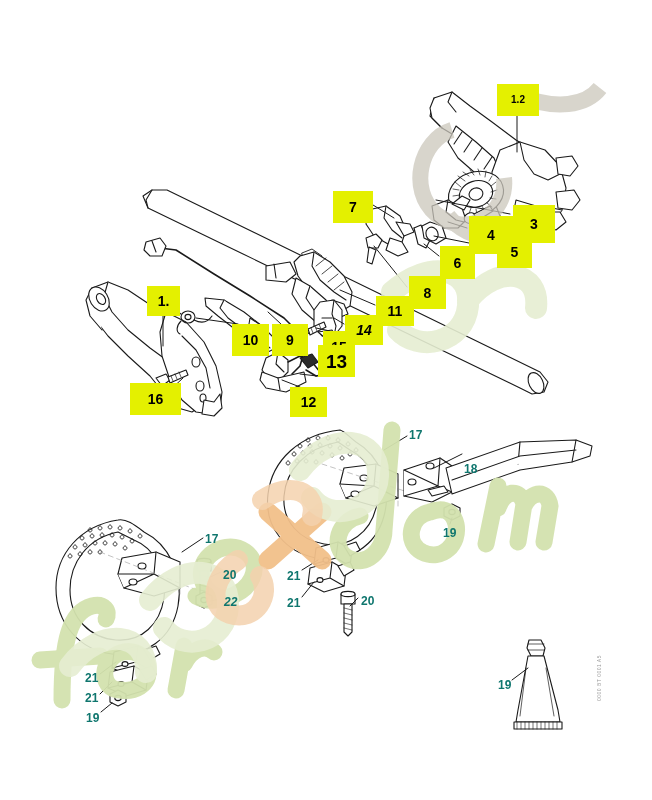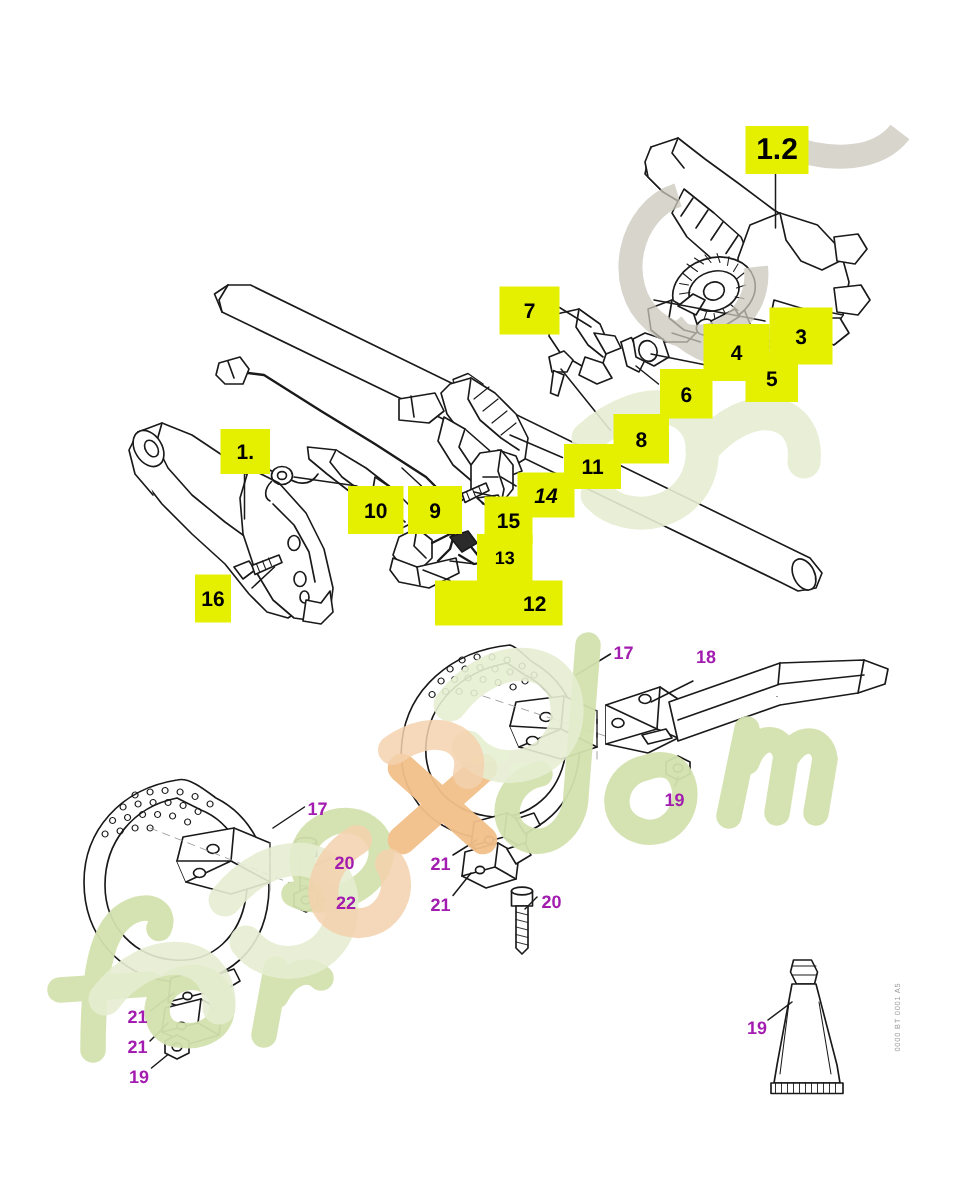--- a/index.html
+++ b/index.html
@@ -6,21 +6,21 @@
   body{width:652px;height:800px;position:relative;overflow:hidden;
        font-family:"Liberation Sans", sans-serif;}
   #stage{position:absolute;inset:0;width:652px;height:800px;background:#fff;}
   #art{position:absolute;inset:0;width:652px;height:800px;}
   .wm{position:absolute;pointer-events:none;}
   
   .cal{position:absolute;display:flex;align-items:center;justify-content:center;
        font-weight:bold;color:#000;line-height:1;z-index:40;}
   .cal.hl{background:#E4F000;}
   .cal span{display:block;}
-  .lbl{position:absolute;font-weight:bold;color:#a21caf;z-index:45;line-height:1;}
+  .lbl{position:absolute;font-weight:bold;color:#0f766e;z-index:45;line-height:1;}
   .code{position:absolute;writing-mode:vertical-rl;transform:rotate(180deg);
         font-size:5px;color:#9a9a9a;letter-spacing:.5px;z-index:30;
         font-family:"Liberation Sans", sans-serif;}
 </style>
 </head>
 <body>
 
 <div id="stage">
 
   <svg class="wm" width="652" height="800" viewBox="0 0 652 800" style="left:0;top:0;z-index:5">
@@ -445,21 +445,21 @@
         <path d="M100 694 L112 682"></path>
 
         <path d="M101 712 L112 703"></path>
 
         <path d="M512 680 L528 668"></path>
       </g>
     </g>
   </svg>
 
   <div id="callout-layer">
-      <div class="cal hl" style="left: 497px; top: 84px; width: 42px; height: 32px; font-size: 20px; text-align: right;">
+      <div class="cal hl" style="left: 497px; top: 84px; width: 42px; height: 32px; font-size: 10px; text-align: right;">
         <span>1.2</span>
       </div>
       <div class="cal hl" style="left: 333px; top: 191px; width: 40px; height: 32px; font-size: 14px;">
         <span>7</span>
       </div>
       <div class="cal hl" style="left: 513px; top: 205px; width: 42px; height: 38px; font-size: 14px;">
         <span>3</span>
       </div>
       <div class="cal hl" style="left: 469px; top: 216px; width: 44px; height: 38px; font-size: 14px;">
         <span>4</span>
@@ -484,41 +484,41 @@
       </div>
       <div class="cal hl" style="left: 272px; top: 324px; width: 36px; height: 32px; font-size: 14px;">
         <span>9</span>
       </div>
       <div class="cal hl" style="left: 345px; top: 315px; width: 38px; height: 30px; font-size: 14px; font-style: italic;">
         <span>14</span>
       </div>
       <div class="cal hl" style="left: 323px; top: 331px; width: 32px; height: 32px; font-size: 14px;">
         <span>15</span>
       </div>
-      <div class="cal hl" style="left: 318px; top: 356px; width: 37px; height: 32px; font-size: 12px; text-align: right;">
+      <div class="cal hl" style="left: 318px; top: 345px; width: 37px; height: 32px; font-size: 19px; text-align: right;">
         <span>13</span>
       </div>
-      <div class="cal hl" style="left: 290px; top: 387px; width: 37px; height: 30px; font-size: 14px; padding-left: 48px;">
+      <div class="cal hl" style="left: 290px; top: 387px; width: 37px; height: 30px; font-size: 14px;">
         <span>12</span>
       </div>
-      <div class="cal hl" style="left: 130px; top: 383px; width: 24px; height: 32px; font-size: 14px; text-align: center;">
+      <div class="cal hl" style="left: 130px; top: 383px; width: 51px; height: 32px; font-size: 14px; text-align: center;">
         <span>16</span>
       </div>
     </div>
 
   <div id="label-layer">
       <div class="lbl" style="left: 409px; top: 429px; font-size: 12px;">17</div>
-      <div class="lbl" style="left: 464px; top: 432px; font-size: 12px;">18</div>
+      <div class="lbl" style="left: 464px; top: 463px; font-size: 12px;">18</div>
       <div class="lbl" style="left: 443px; top: 527px; font-size: 12px;">19</div>
       <div class="lbl" style="left: 287px; top: 570px; font-size: 12px;">21</div>
       <div class="lbl" style="left: 287px; top: 597px; font-size: 12px;">21</div>
       <div class="lbl" style="left: 361px; top: 595px; font-size: 12px;">20</div>
       <div class="lbl" style="left: 205px; top: 533px; font-size: 12px;">17</div>
       <div class="lbl" style="left: 223px; top: 569px; font-size: 12px;">20</div>
-      <div class="lbl" style="left: 224px; top: 596px; font-size: 12px;">22</div>
+      <div class="lbl" style="left: 224px; top: 596px; font-size: 12px; font-style: italic;">22</div>
       <div class="lbl" style="left: 85px; top: 672px; font-size: 12px;">21</div>
       <div class="lbl" style="left: 85px; top: 692px; font-size: 12px;">21</div>
       <div class="lbl" style="left: 86px; top: 712px; font-size: 12px;">19</div>
       <div class="lbl" style="left: 498px; top: 679px; font-size: 12px;">19</div>
     </div>
 
   <div class="code" style="left:596px;top:655px;">0000 BT 0001 A5</div>
 
 </div>
 

